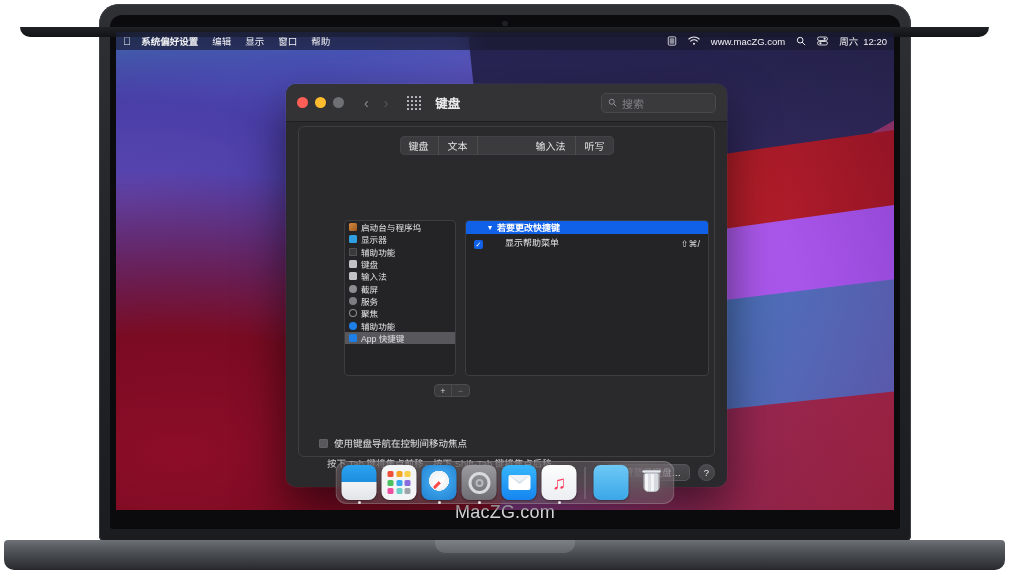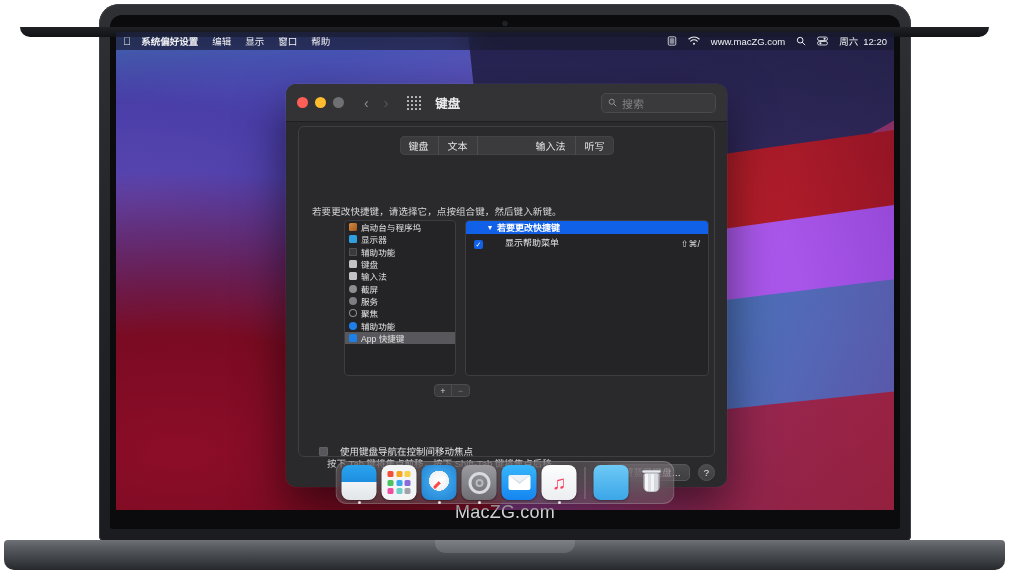--- a/index.html
+++ b/index.html
@@ -264,22 +264,22 @@
   }
   .pm div {
     width:17px; display:flex; align-items:center; justify-content:center;
     font-size:9px; color:#cfcfd2;
   }
   .pm div:first-child { border-right:.5px solid #4c4c4f; }
   .pm div.dim { color:#7c7c80; }
 
   
   .nav-check {
-    position:absolute; left:26px; top: 322px;
-    display:flex; align-items:center; gap:12px;
+    position:absolute; left:26px; top: 314px;
+    display:flex; align-items:center; gap:6px;
     font-size:9.5px; color:#e2e2e4;padding-left:7px;
   }
   .cb-empty {
     width:9px; height:9px; border-radius:2px;
     background:#58585c; box-shadow: inset 0 0 0 .5px #6a6a6e;
     flex:none;
   }
   .nav-sub {
     position:absolute; left:41px; top: 334px;
     font-size:9.5px; color:#cfcfd2;
@@ -490,21 +490,20 @@
                 <div class="tab">键盘</div>
                 <div class="tab">文本</div>
                 <div class="tab active">快捷键</div>
                 <div class="tab">输入法</div>
                 <div class="tab">听写</div>
               </div>
             </div>
 
             <div class="panel"></div>
 
-            <div class="hint">若要更改快捷键，请选择它，点按组合键，然后键入新键。</div>
 
             <div class="lists">
 
               <div class="list-left">
 
                 <div class="li">
                   <span class="li-icon" style="background:linear-gradient(135deg,#d98a3d,#9d5a22)"></span>
                   <span>启动台与程序坞</span>
                 </div>
 

